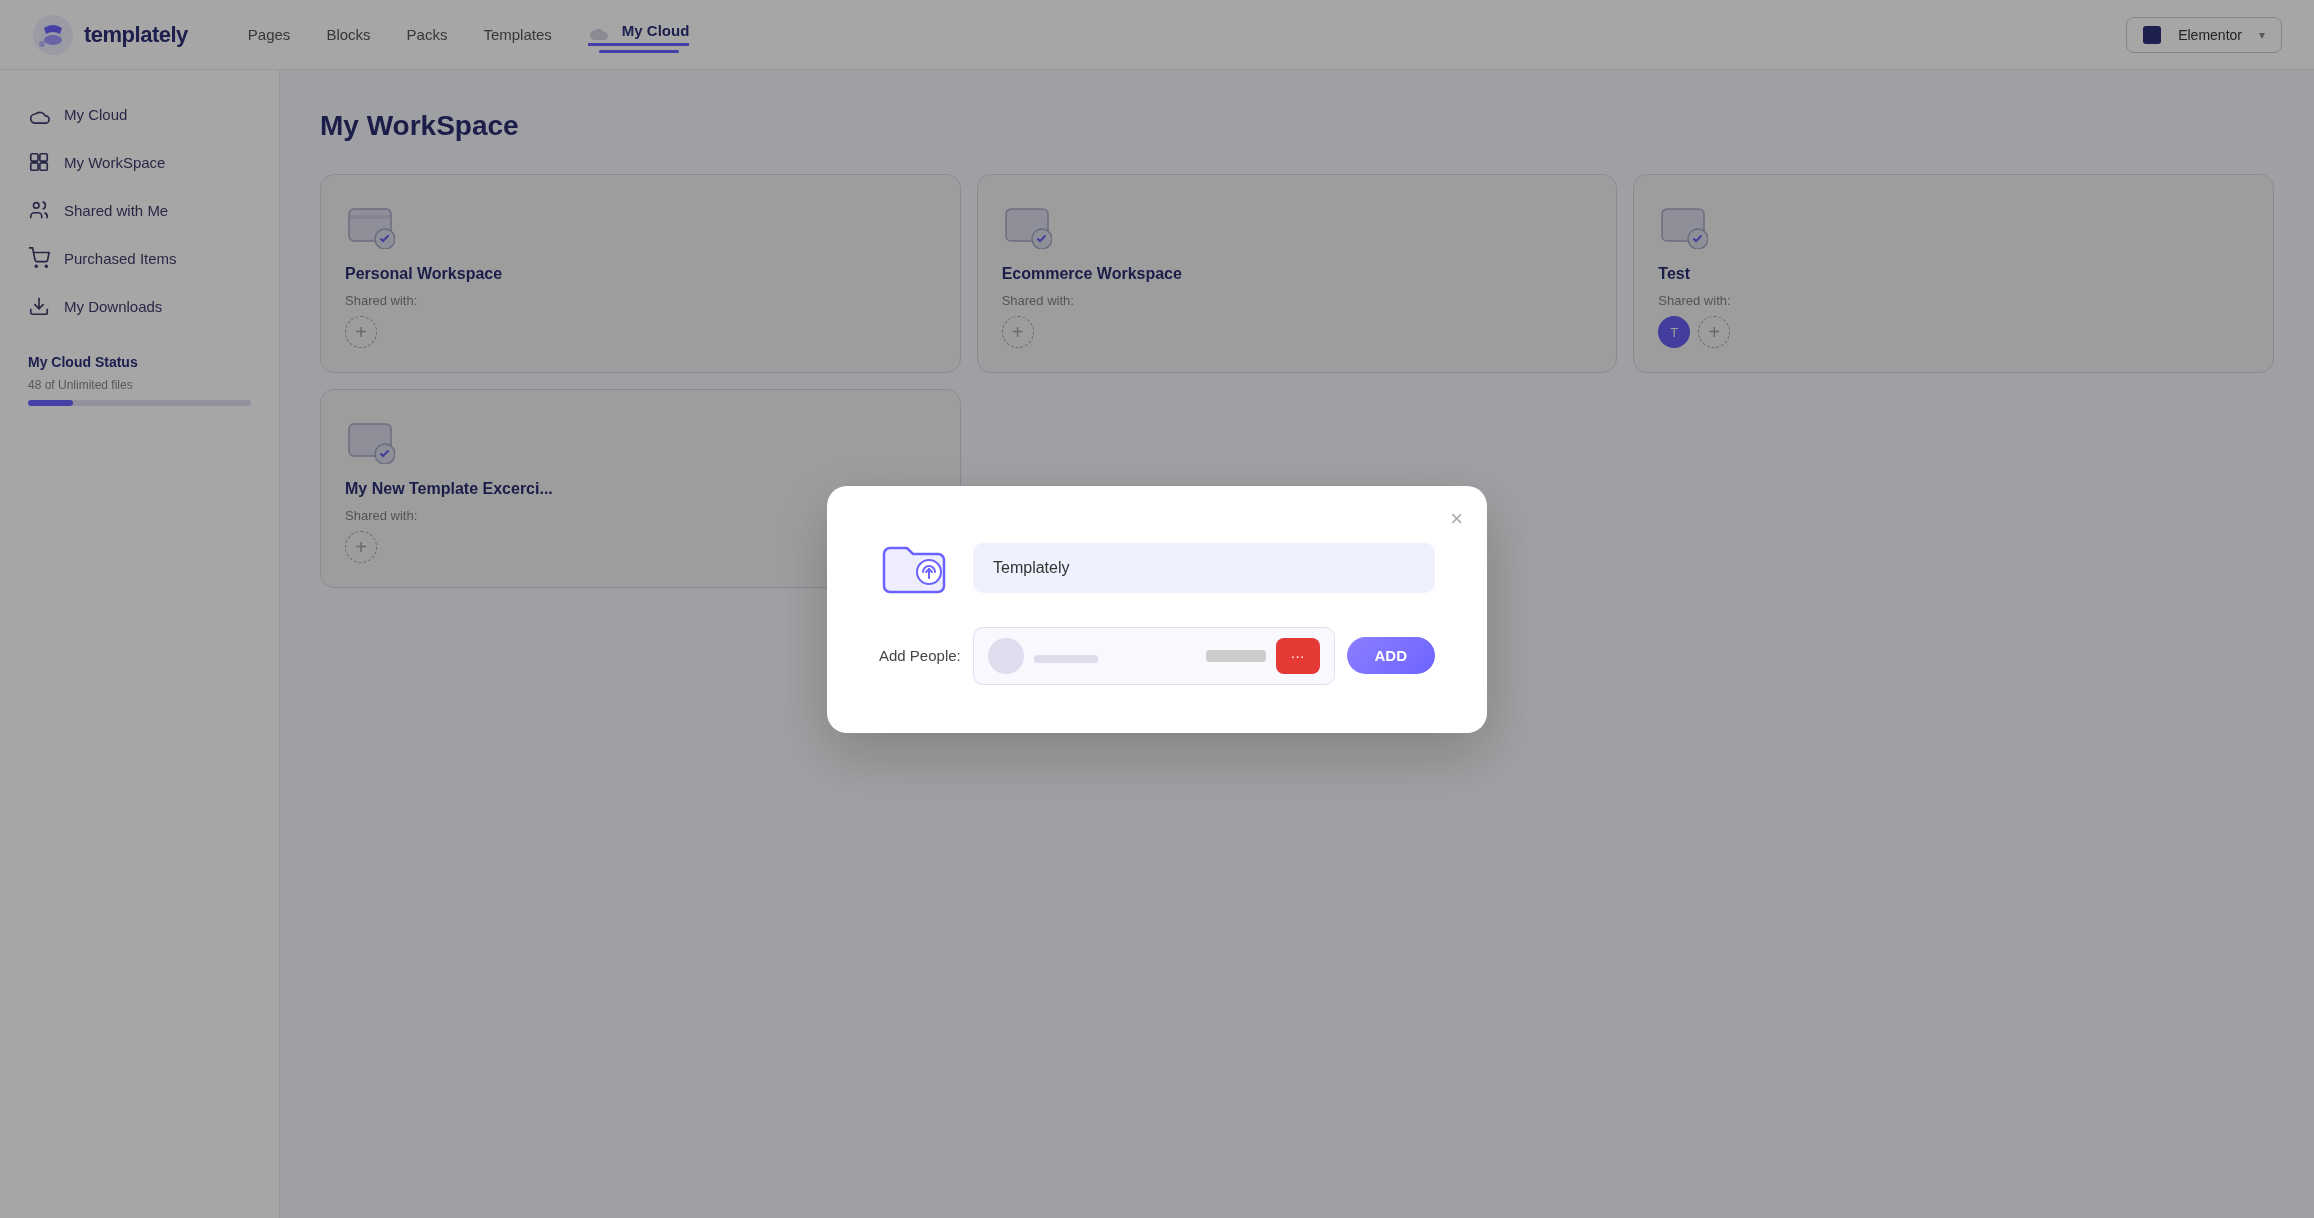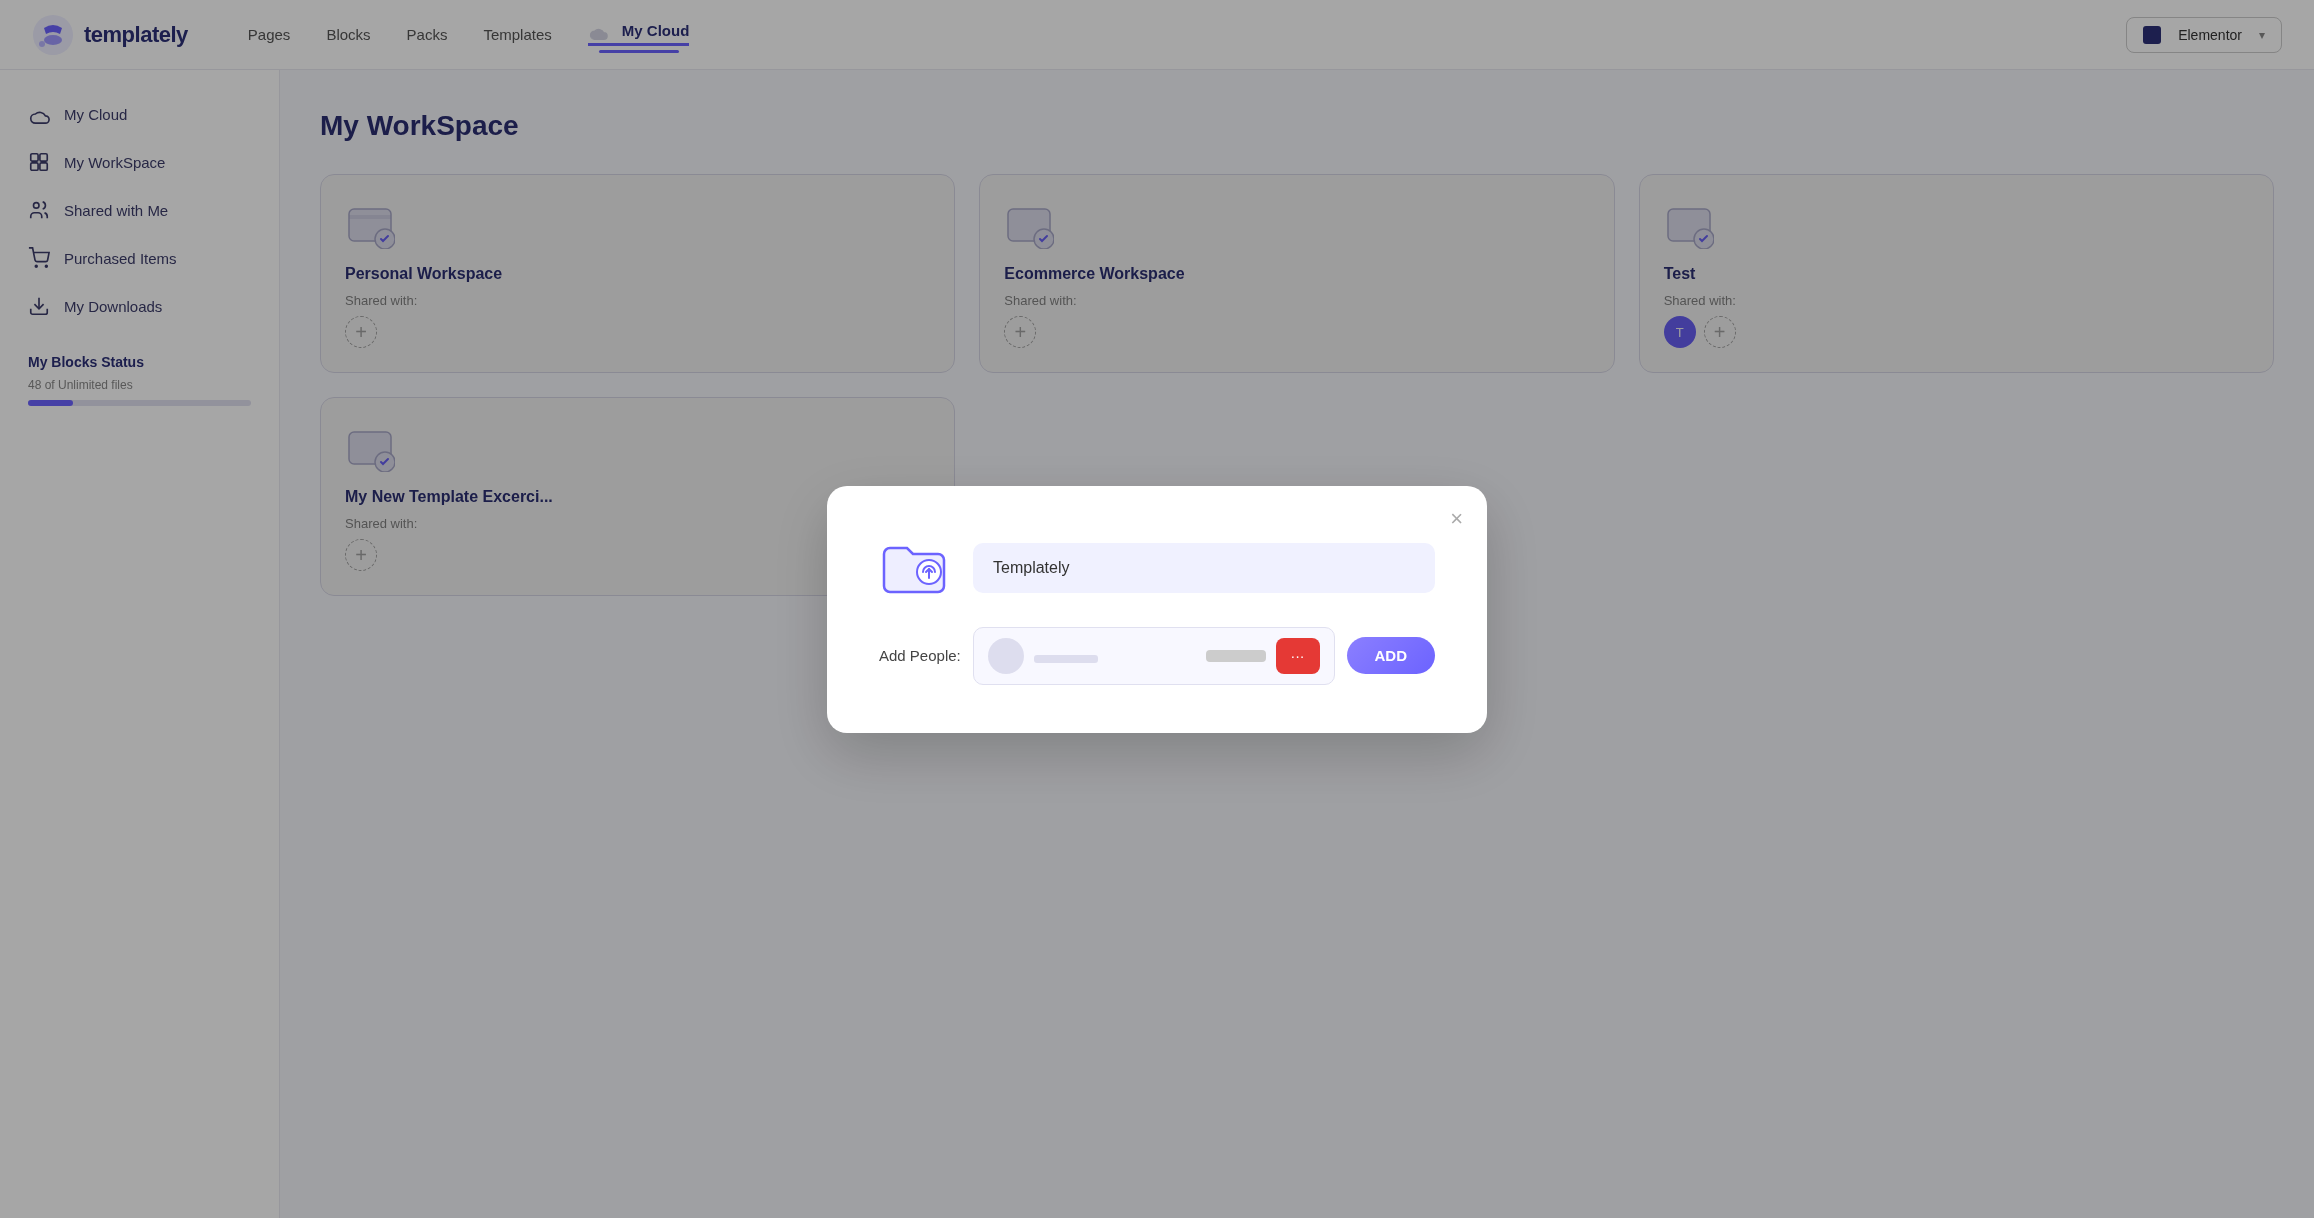--- a/index.html
+++ b/index.html
@@ -38,21 +38,21 @@
       display: flex; align-items: center; gap: 14px;
       padding: 13px 28px; cursor: pointer; color: #3d3d6b; font-size: 15px;
     }
     .sidebar-item svg { width: 22px; height: 22px; flex-shrink: 0; }
 
     
     .main-content { flex: 1; overflow-y: auto; padding: 40px 40px; position: relative; filter: brightness(0.95); }
     .page-title { font-size: 28px; font-weight: 700; color: #2d3178; margin-bottom: 32px; }
 
     
-    .workspace-grid { display: grid; grid-template-columns: repeat(3, 1fr); gap: 24px; }
+    .workspace-grid { display: grid; grid-template-columns: repeat(3, 1fr); gap: 16px; }
     .workspace-card {
       background: #fff; border: 1px solid #e0e0f0; border-radius: 14px;
       padding: 24px; min-height: 180px;
     }
     .workspace-card-icon { width: 50px; height: 50px; margin-bottom: 12px; }
     .workspace-card-name { font-size: 16px; font-weight: 600; color: #2d3178; margin-bottom: 10px; }
     .workspace-card-shared { font-size: 13px; color: #888; margin-bottom: 8px; }
     .add-person-btn {
       width: 32px; height: 32px; border-radius: 50%; border: 1.5px dashed #aaa;
       display: flex; align-items: center; justify-content: center; color: #aaa; font-size: 20px; cursor: pointer;
@@ -189,21 +189,21 @@
       <svg viewBox="0 0 24 24" fill="none" stroke="#3d3d6b" stroke-width="1.8">
         <path d="M21 15v4a2 2 0 01-2 2H5a2 2 0 01-2-2v-4"></path>
         <polyline points="7 10 12 15 17 10"></polyline>
         <line x1="12" y1="15" x2="12" y2="3"></line>
       </svg>
       <span>My Downloads</span>
     </div>
 
     <div style="flex:1;"></div>
     <div class="cloud-status">
-      <div class="cloud-status-title">My Blocks Status</div>
+      <div class="cloud-status-title">My Cloud Status</div>
       <div class="cloud-status-sub">48 of Unlimited files</div>
       <div class="progress-bar">
         <div class="progress-fill"></div>
       </div>
     </div>
   </aside>
 
   <main class="main-content">
     <h1 class="page-title">My WorkSpace</h1>
     <div class="workspace-grid">

